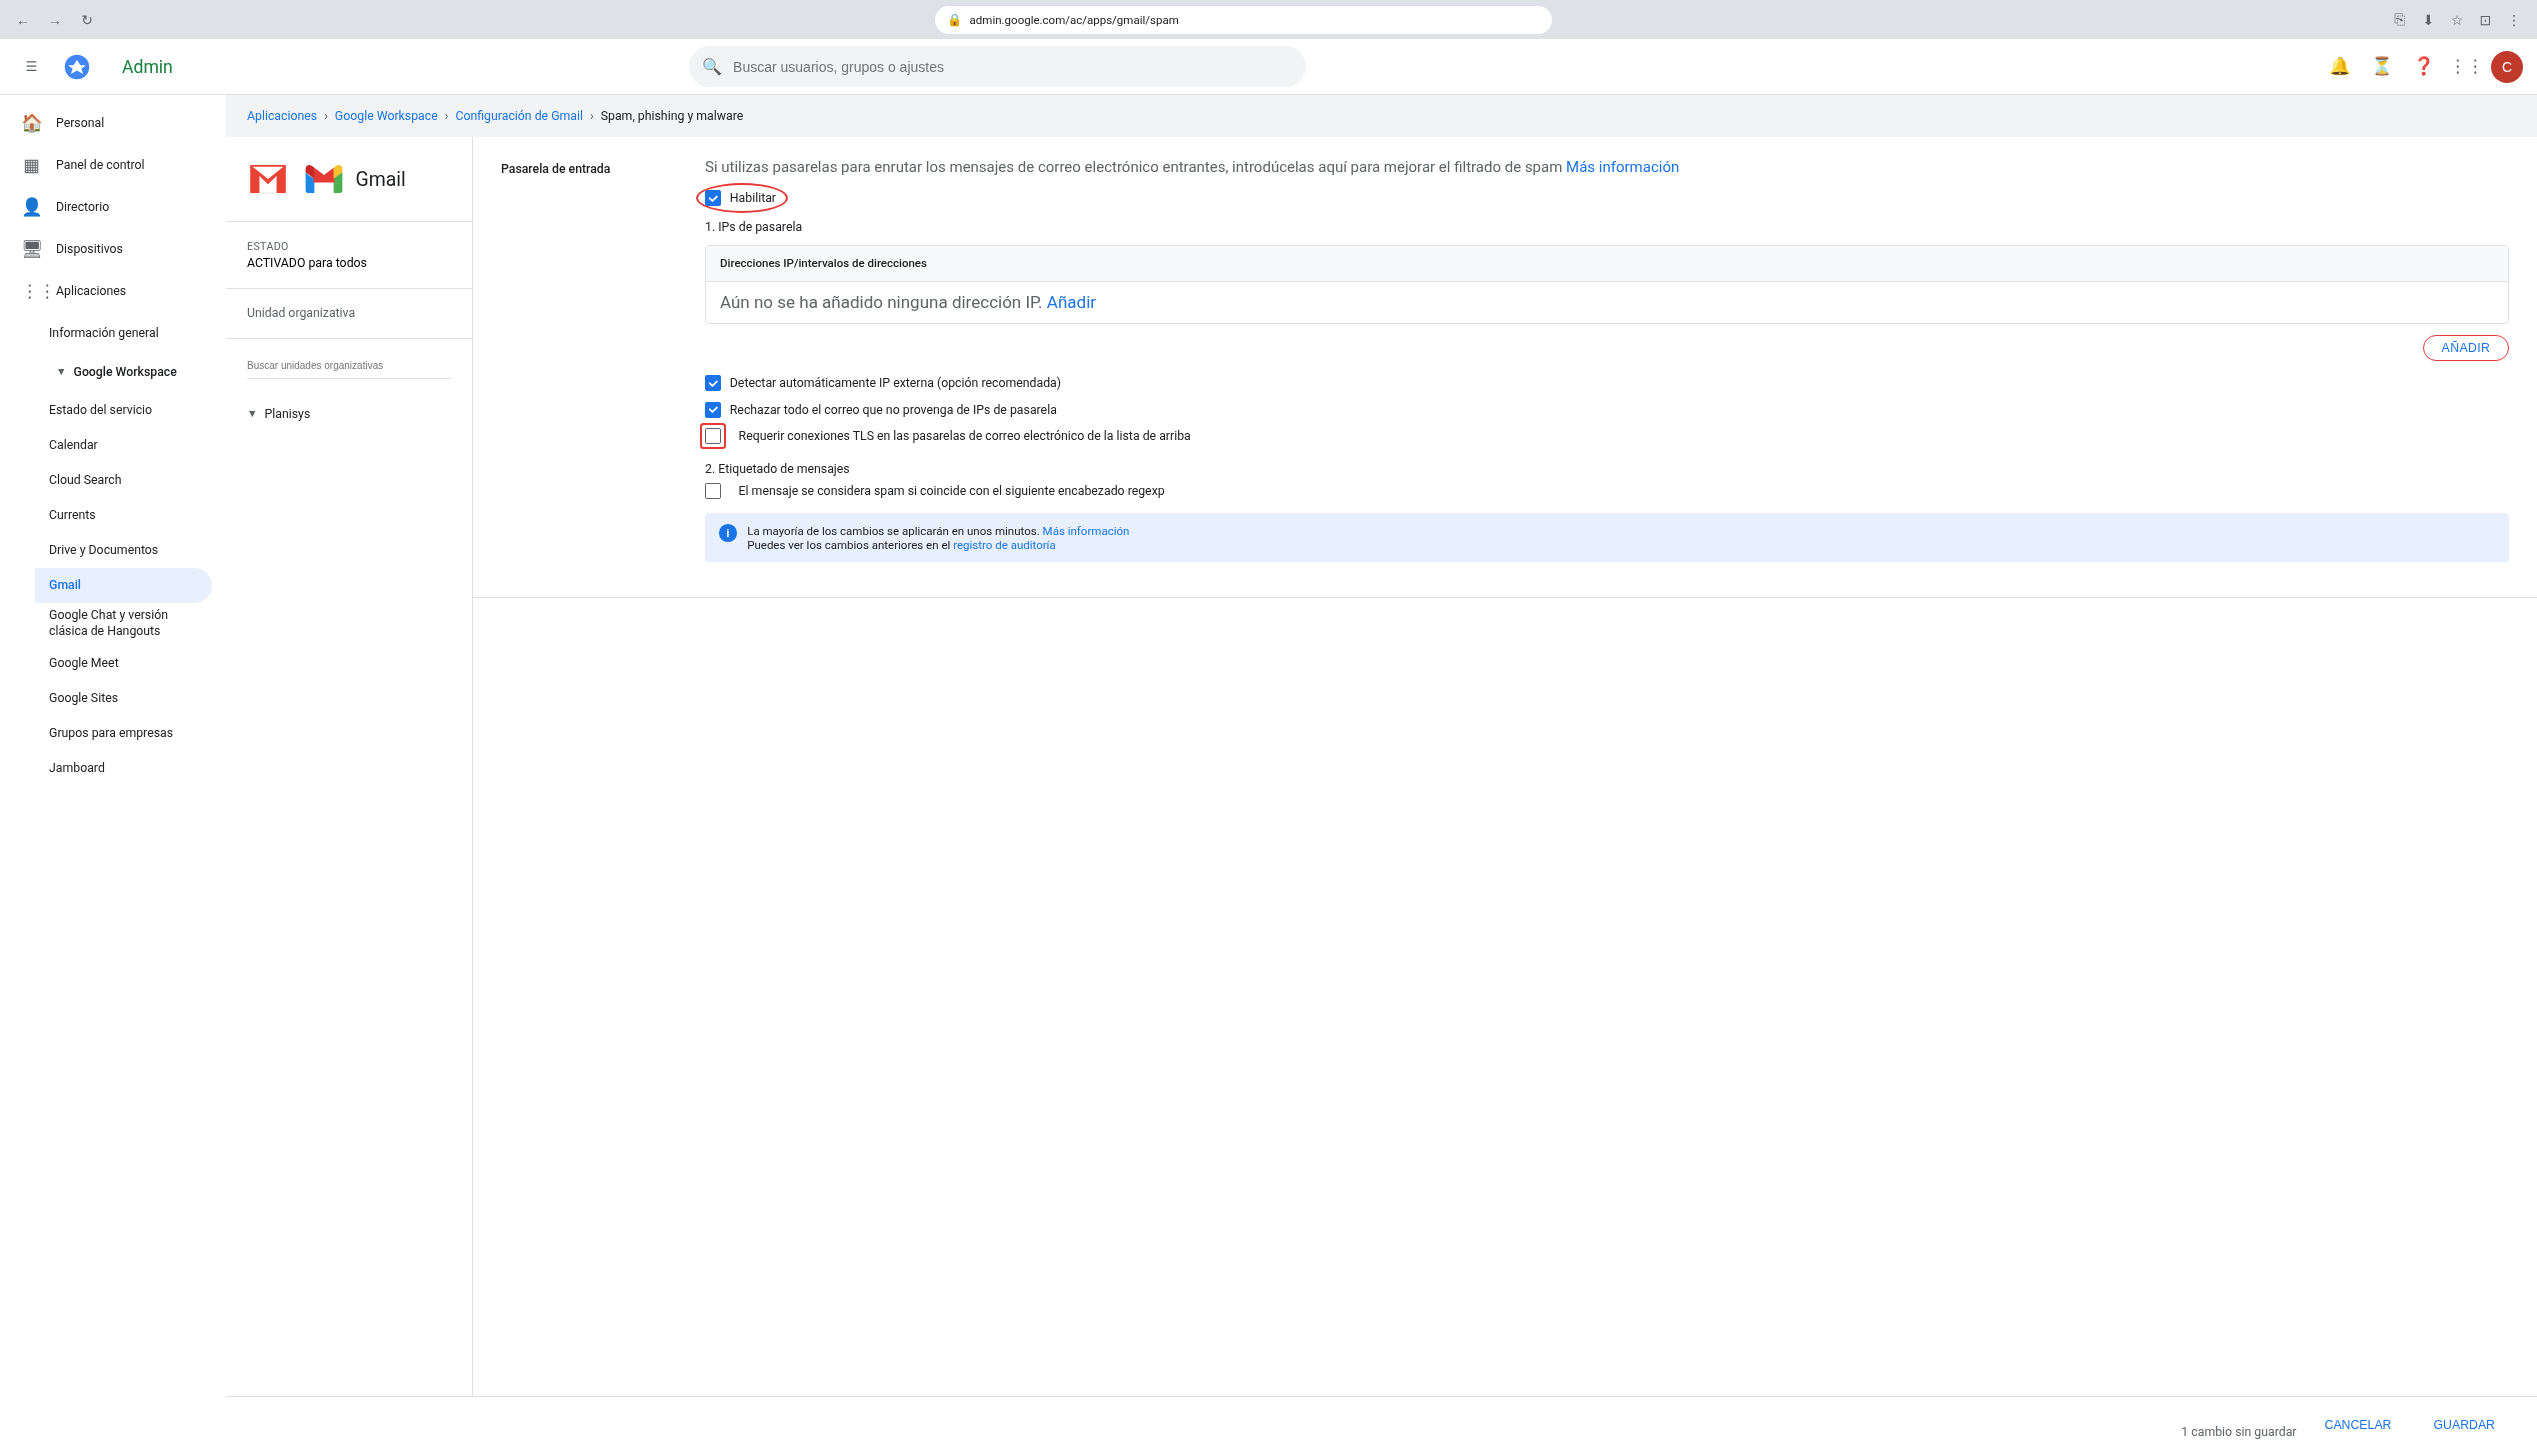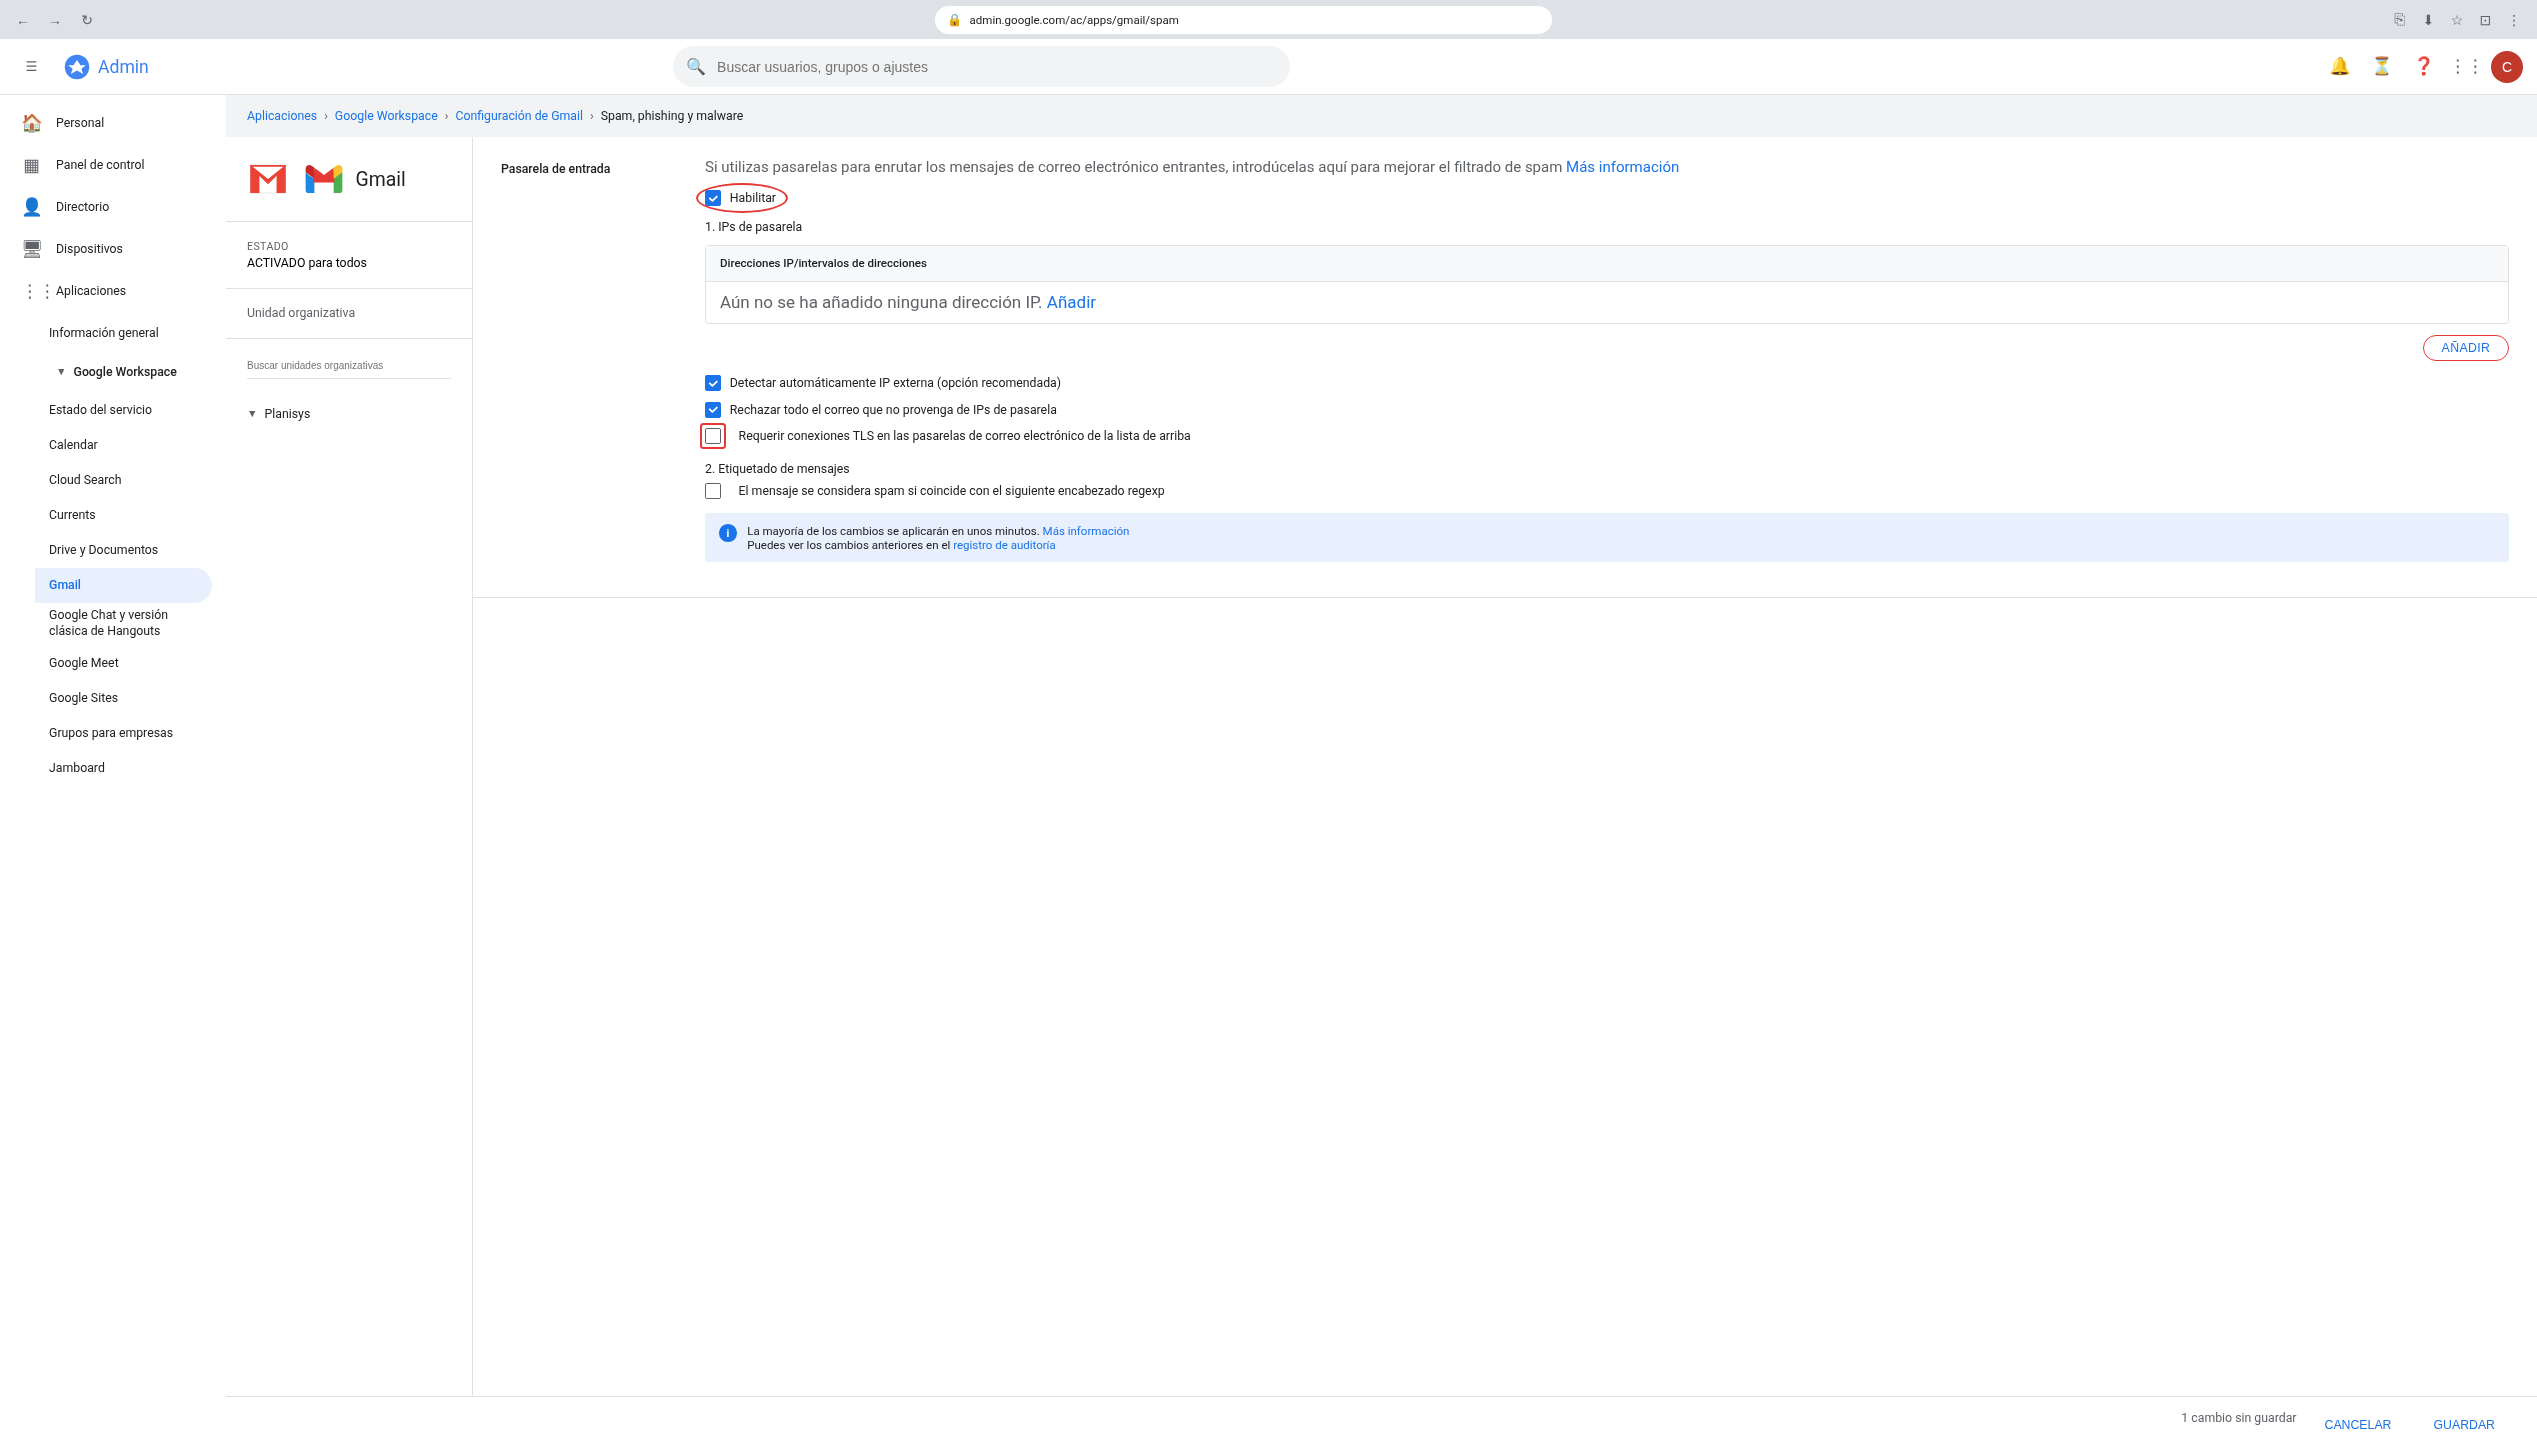--- a/index.html
+++ b/index.html
@@ -86,22 +86,23 @@
     .logo-area {
       display: flex;
       align-items: center;
       gap: 7px;
     }
     .google-icon {
       width: 28px; height: 28px;
     }
     .admin-title {
       font-size: 17.6px;
-      color: #3b82f6;
+      color: #15803d;
       font-weight: 400;
+      margin-left: 24px;
     }
     .search-bar {
       flex: 1;
       max-width: 617px;
       margin: 0 auto;
       background: #f1f3f4;
       border-radius: 21px;
       height: 41px;
       display: flex;
       align-items: center;
@@ -436,21 +437,21 @@
       color: #202124;
     }
     .info-text a { color: #1a73e8; cursor: pointer; }
 
     
     .bottom-bar {
       background: white;
       border-top: 0.9px solid #e0e0e0;
       padding: 14px 28px;
       display: flex;
-      align-items: flex-start;
+      align-items: flex-end;
       justify-content: flex-end;
       gap: 14px;
       flex-shrink: 0;
     }
     .unsaved-text {
       font-size: 12.3px;
       color: #5f6368;
     }
     .cancel-btn {
       border: none;

